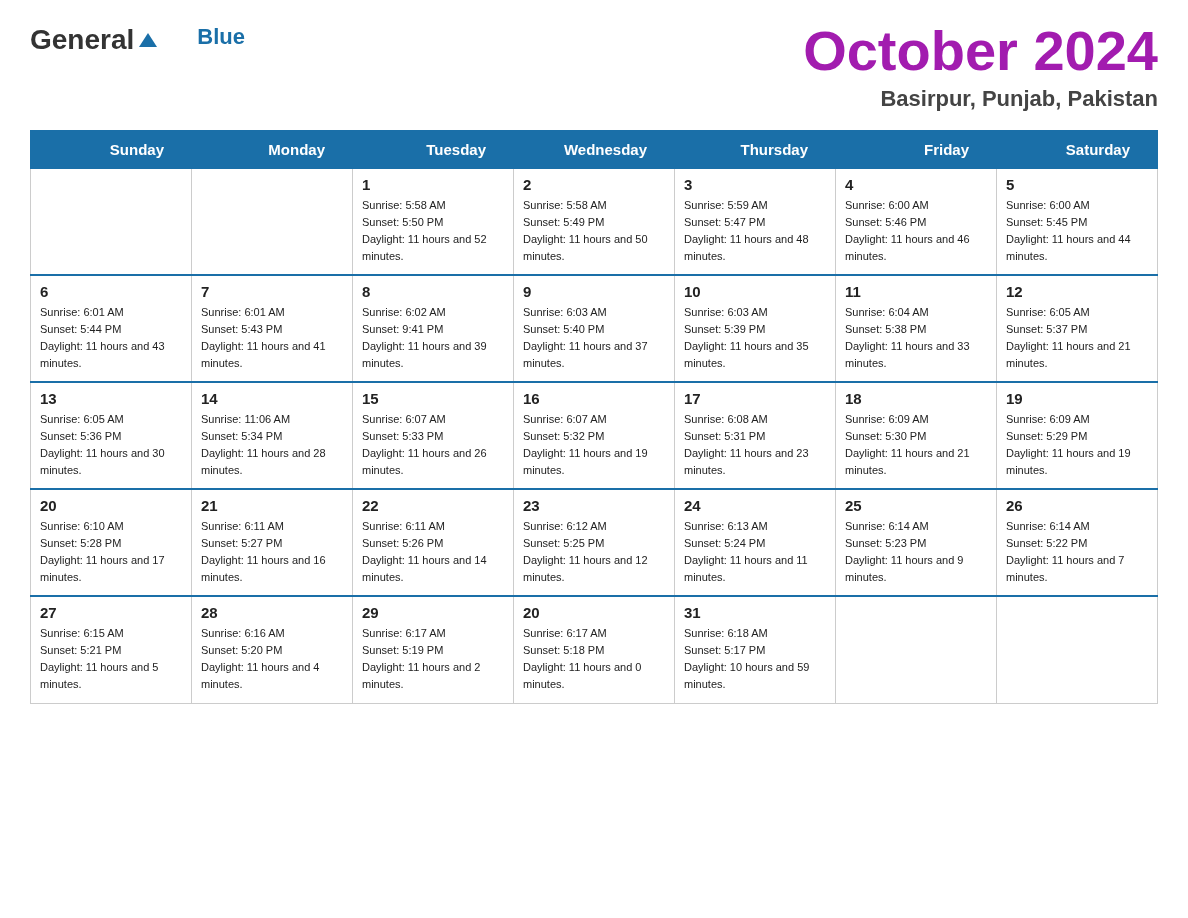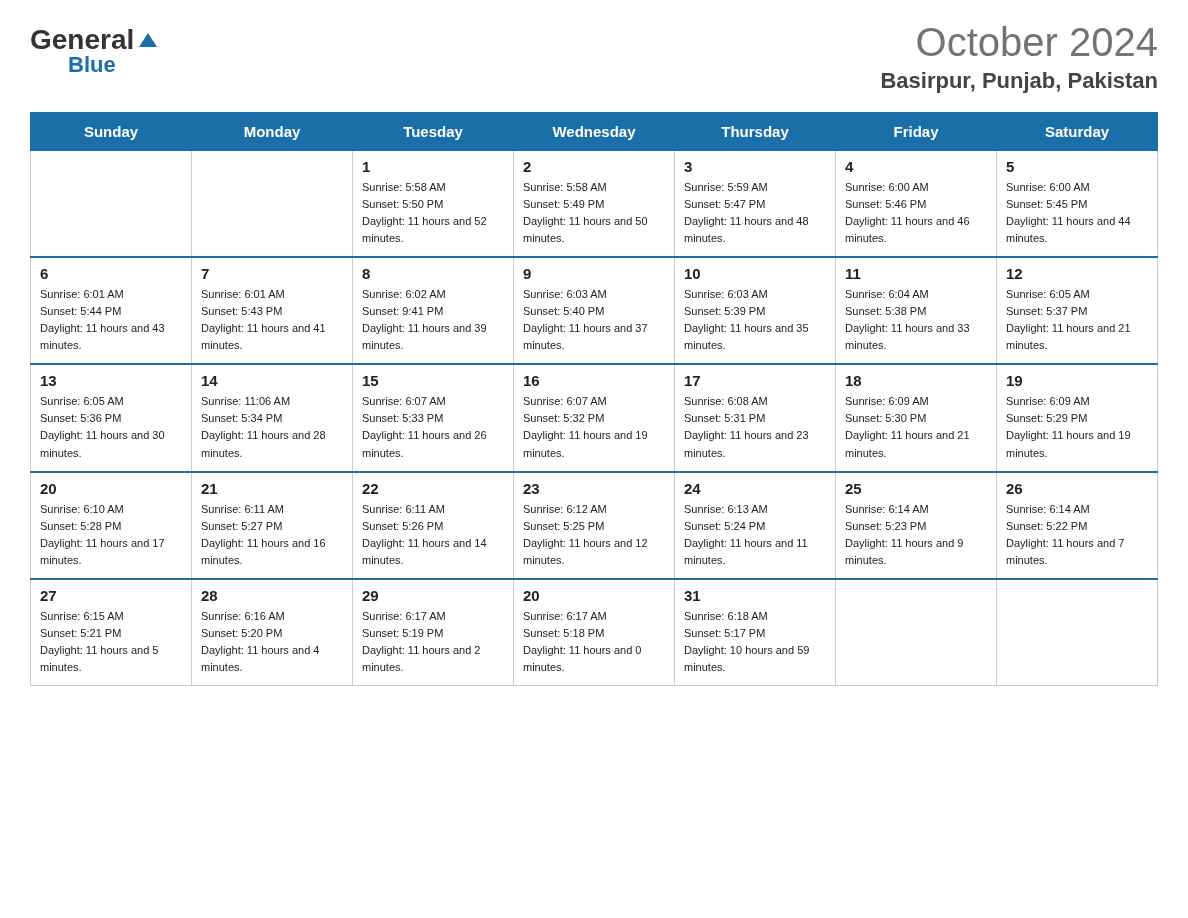--- a/index.html
+++ b/index.html
@@ -13,64 +13,64 @@
       min-height: 918px;
     }
     .header {
       display: flex;
       justify-content: space-between;
       align-items: flex-start;
       margin-bottom: 18px;
     }
     .logo {
       display: flex;
-      flex-direction: column;
+      flex-direction: row;
       align-items: flex-start;
       padding-top: 6px;
     }
     .logo-general {
       font-size: 28px;
       font-weight: bold;
       color: #333;
       line-height: 1;
     }
     .logo-blue {
       font-size: 22px;
       font-weight: bold;
       color: #1a6fa8;
       margin-top: -2px;
       margin-left: 38px;
     }
     .title-block {
       text-align: right;
     }
     .month-title {
-      font-size: 40px;
-      font-weight: normal;
-      color: #737373;
+      font-size: 56px;
+      font-weight: bold;
+      color: #a21caf;
       line-height: 1.1;
     }
     .location-title {
       font-size: 22px;
       color: #444;
       margin-top: 4px;
       font-weight: bold;
     }
     .calendar {
       width: 100%;
       border-collapse: collapse;
       border: 1px solid #aaa;
     }
     .calendar th {
       background: #1a6fa8;
       color: #fff;
       font-size: 15px;
       font-weight: bold;
       padding: 10px 27px;
-      text-align: center;
+      text-align: right;
       border: 1px solid #1a6fa8;
     }
     .calendar td {
       vertical-align: top;
       border: 1px solid #ccc;
       padding: 7px 9px 9px 9px;
       width: calc(100% / 7);
       min-height: 100px;
       background: #fff;
     }

